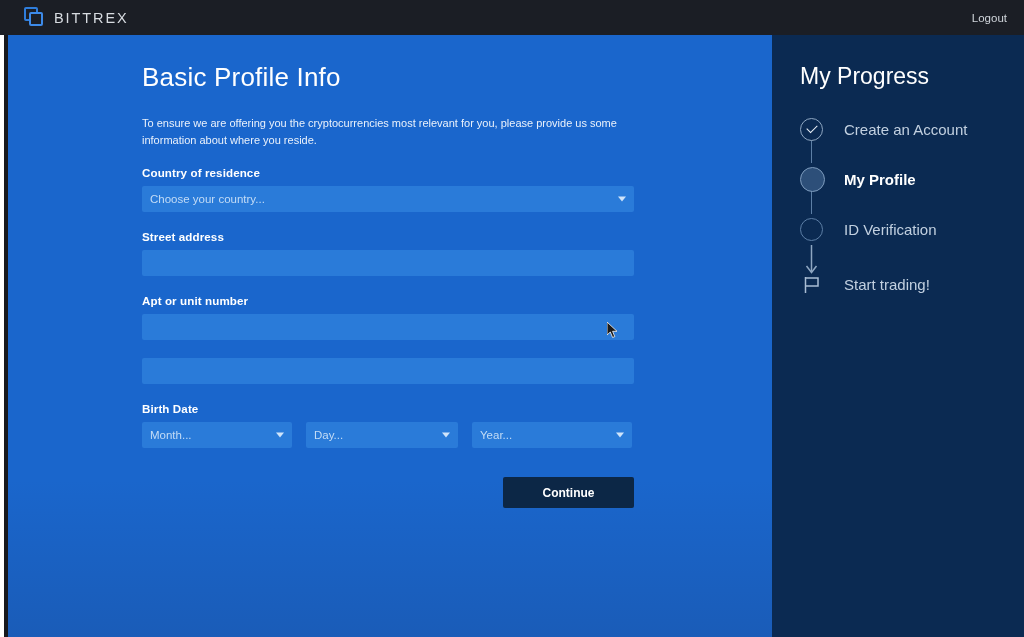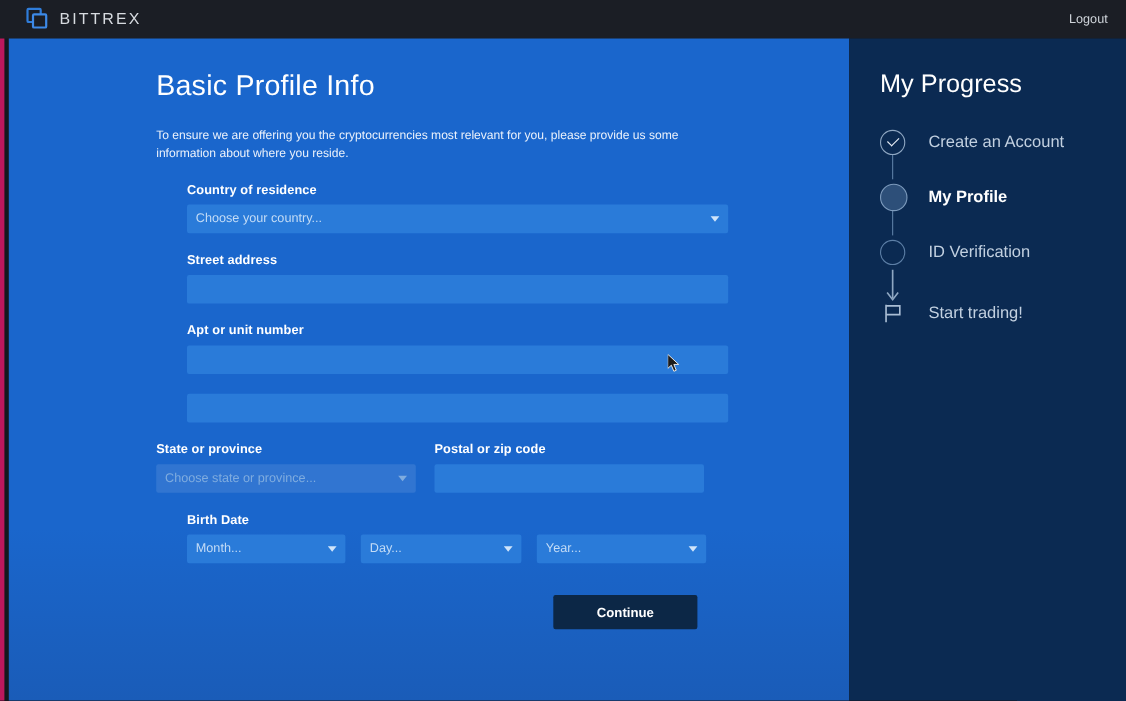--- a/index.html
+++ b/index.html
@@ -48,21 +48,21 @@
     transform: translateY(-50%);
     color: #cfd4da;
     font-size: 11.5px;
     cursor: pointer;
   }
 
   
   .stage {
     position: absolute; left: 0; top: 35px;
     width: 1024px; height: 602px;
-    border-left: 4px solid #be185d;
+    border-left: 4px solid #ffffff;
     border-right: 0;
   }
   .main-pane {
     position: absolute; left: 4px; top: 0;
     width: 764px; height: 602px;
     background: linear-gradient(180deg, #1a66cc 0%, #1a66cc 74%, #1a5cb8 100%);
     overflow: hidden;
   }
   .side-pane {
     position: absolute; left: 768px; top: 0;
@@ -83,21 +83,21 @@
     letter-spacing: .2px;
   }
   .page-sub {
     margin-top: 22px;
     color: #eaf1fb;
     font-size: 11px;
     line-height: 1.5;
     width: 495px;
   }
 
-  .field { margin-top: 18px; margin-left: 28px; }
+  .field { margin-top: 18px; }
   .field-label {
     color: #ffffff;
     font-size: 11.6px;
     font-weight: bold;
     letter-spacing: .1px;
     margin-bottom: 7px;
   }
   .control {
     position: relative;
     height: 26px;
@@ -265,35 +265,20 @@
             <span class="ph"></span>
           </div>
         </div>
 
         <div class="field">
           <div class="control text-input">
             <span class="ph"></span>
           </div>
         </div>
 
-        <div class="row2">
-          <div class="col-state">
-            <div class="field-label">State or province</div>
-            <div class="control disabled">
-              <span class="ph">Choose state or province...</span>
-              <span class="caret"></span>
-            </div>
-          </div>
-          <div class="col-zip">
-            <div class="field-label">Postal or zip code</div>
-            <div class="control text-input">
-              <span class="ph"></span>
-            </div>
-          </div>
-        </div>
 
         <div class="field">
           <div class="field-label">Birth Date</div>
           <div class="row3">
             <div class="control">
               <span class="ph">Month...</span>
               <span class="caret"></span>
             </div>
             <div class="control w-day">
               <span class="ph">Day...</span>

